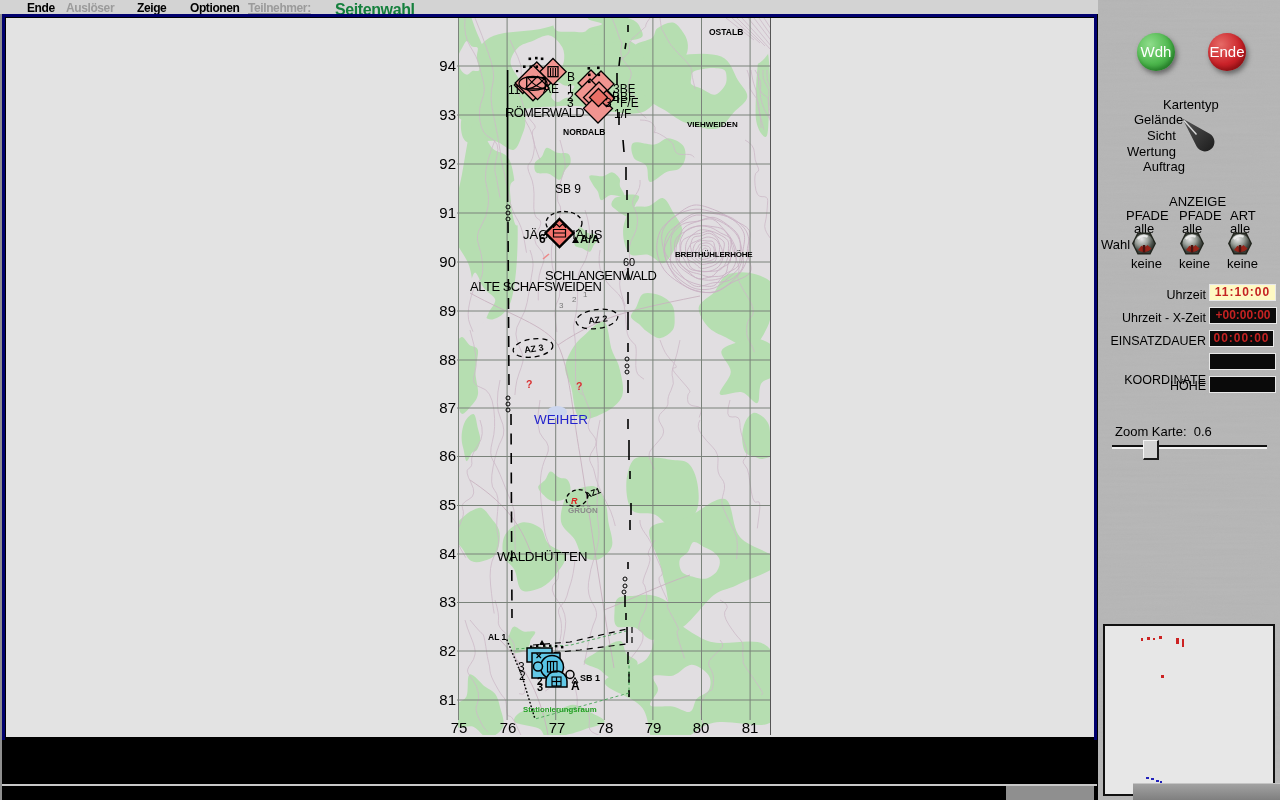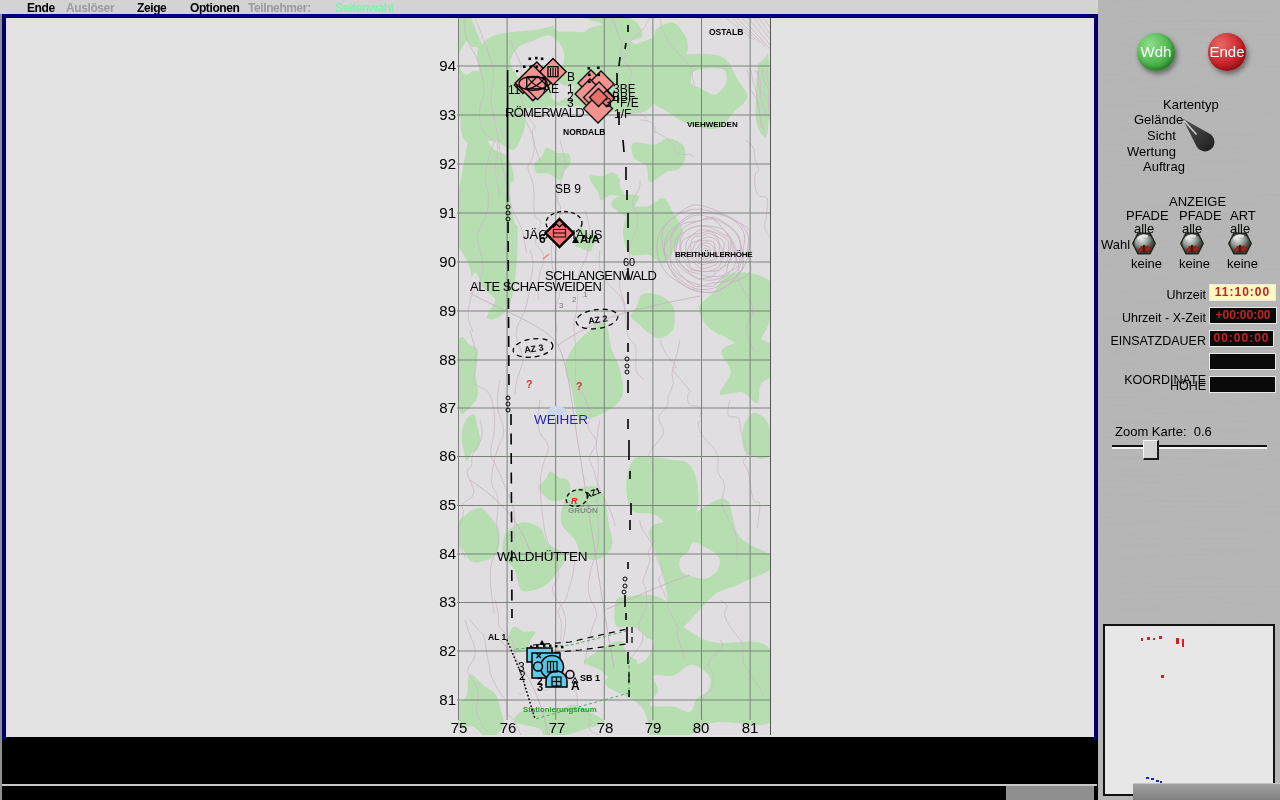--- a/index.html
+++ b/index.html
@@ -8,22 +8,22 @@
   *{-webkit-font-smoothing:antialiased;}
 </style></head>
 <body>
 <div id="stage">
 
 <div class="abs" style="left:0;top:0;width:1098px;height:14px;background:#d3d3d3;"></div>
 <div class="abs" style="left:27px;top:1px;font-size:12px;font-weight:bold;letter-spacing:-0.4px;color:#000;">Ende</div>
 <div class="abs" style="left:66px;top:1px;font-size:12px;font-weight:bold;letter-spacing:-0.4px;color:#9b9b9b;">Auslöser</div>
 <div class="abs" style="left:137px;top:1px;font-size:12px;font-weight:bold;letter-spacing:-0.4px;color:#000;">Zeige</div>
 <div class="abs" style="left:190px;top:1px;font-size:12px;font-weight:bold;letter-spacing:-0.4px;color:#000;">Optionen</div>
-<div class="abs" style="left:248px;top:1px;font-size:12px;font-weight:bold;letter-spacing:-0.4px;color:#9b9b9b;">Teilnehmer:</div>
-<div class="abs" style="left:335px;top:1px;font-size:12px;font-weight:bold;letter-spacing:-0.4px;color:#86efac;">Seitenwahl</div>
+<div class="abs" style="left:248px;top:1px;font-size:12px;font-weight:bold;letter-spacing:-0.4px;color:#9b9b9b;text-decoration:underline;">Teilnehmer:</div>
+<div class="abs" style="left:335px;top:1px;font-size:16px;font-weight:bold;letter-spacing:-0.4px;color:#15803d;">Seitenwahl</div>
 
 <div class="abs" style="left:0;top:14px;width:1098px;height:786px;background:#000;">
   <div class="abs" style="left:0;top:0;width:2px;height:786px;background:#8f8f8f;"></div>
   <div class="abs" style="left:2px;top:0;width:1095px;height:3px;background:#00006e;"></div>
   <div class="abs" style="left:2px;top:0;width:3px;height:726px;background:#00006e;"></div>
   <div class="abs" style="left:1094px;top:0;width:3px;height:726px;background:#00006e;"></div>
 
   <div class="abs" style="left:5px;top:3px;width:1089px;height:720px;background:#e3e3e3;">
   <div class="abs" style="left:0;top:0;width:1089px;height:1px;background:#000;"></div>
   <div class="abs" style="left:0;top:0;width:1px;height:720px;background:#000;"></div>

